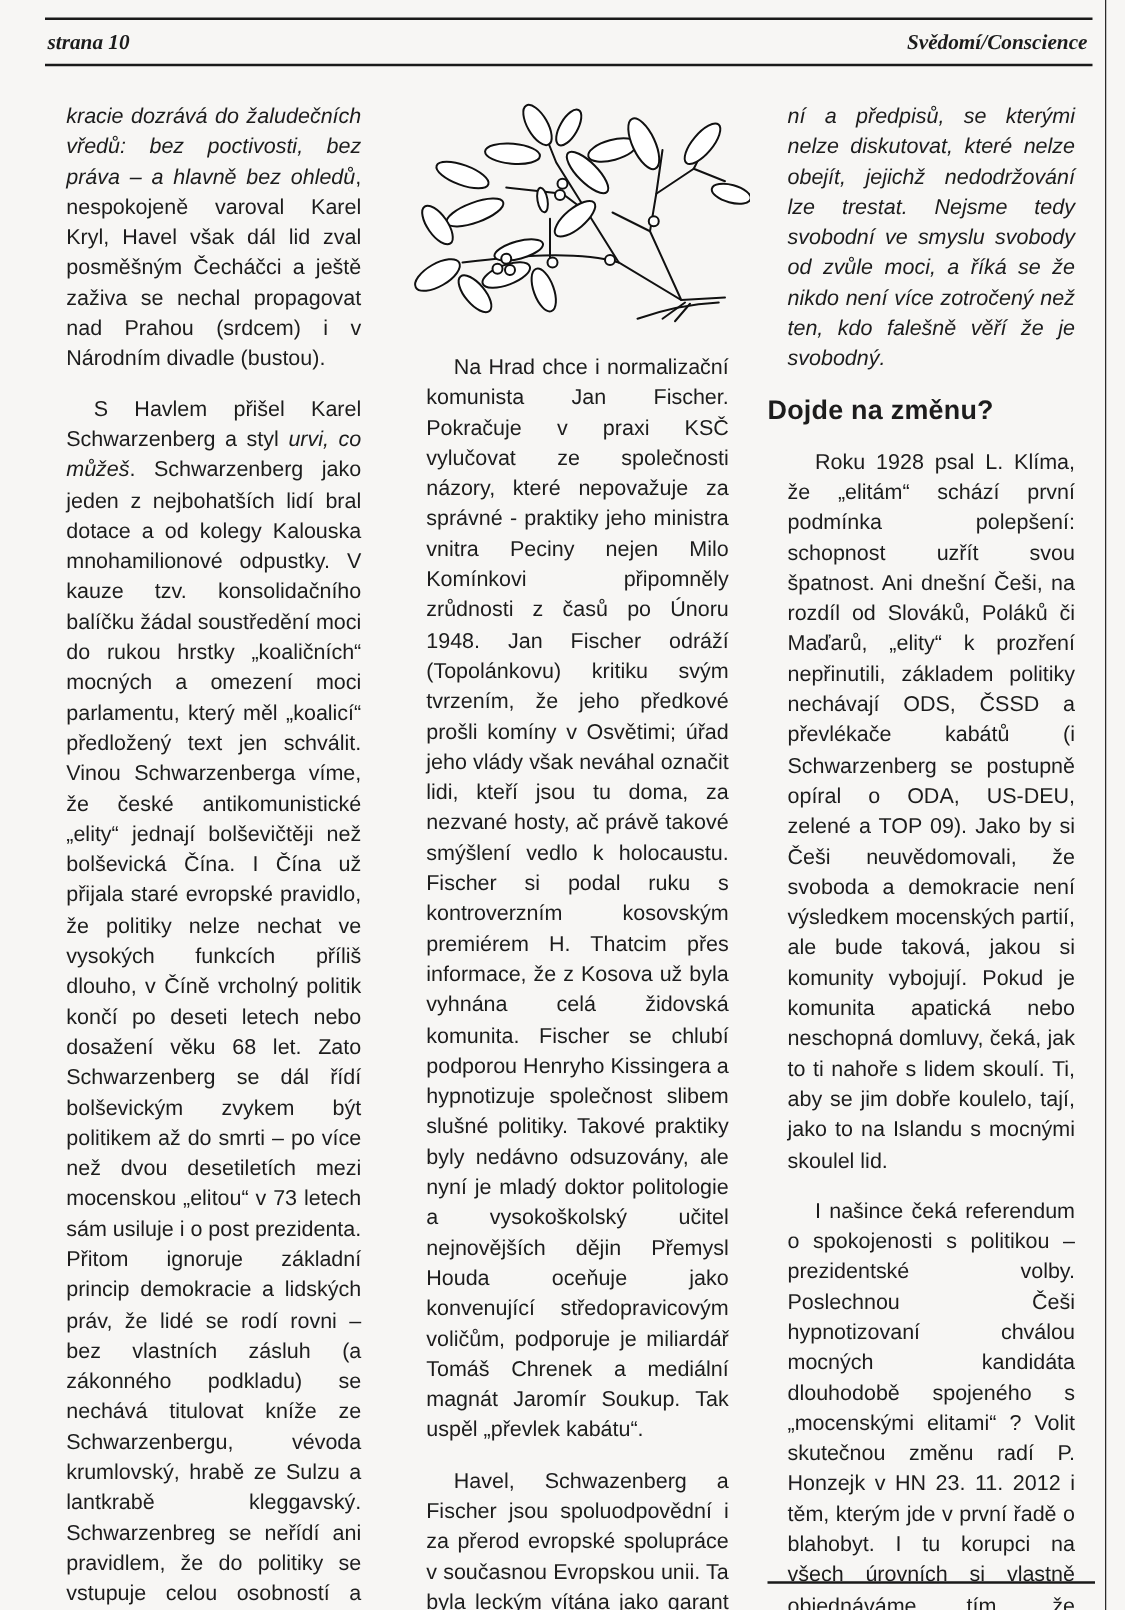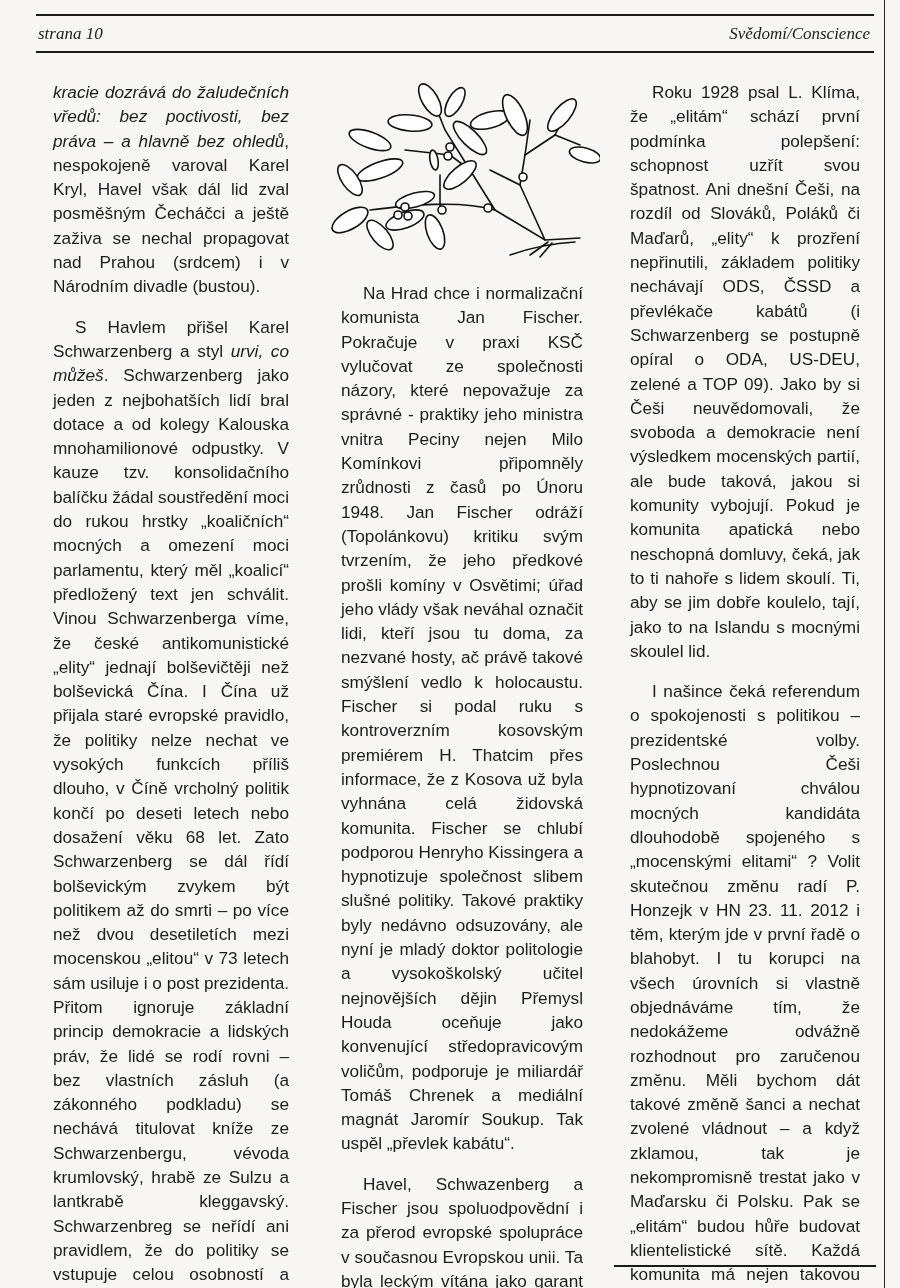--- a/index.html
+++ b/index.html
@@ -14,21 +14,21 @@
     .page-edge {
       position: absolute; left: 884px; top: 0; width: 1px; height: 1288px;
       background: #2a2a2a;
     }
     .rule { position: absolute; left: 36px; width: 838px; height: 2px; background: #1a1a1a; }
     .rule.top1 { top: 14px; }
     .rule.top2 { top: 51px; }
     .header-left, .header-right {
       position: absolute; top: 24px;
       font-family: "Liberation Serif", serif;
-      font-style: italic; font-weight: normal;
+      font-style: italic; font-weight: bold;
       font-size: 17px; line-height: 20px;
     }
     .header-left { left: 38px; }
     .header-right { right: 30px; margin-left: 24px; }
 
     .col {
       position: absolute; top: 64px;
       font-size: 17.2px; line-height: 24.3px;
       text-align: justify;
     }
@@ -111,17 +111,19 @@
     </g>
   </svg>
 </div>
 
 <div class="col col-mid">
   <p class="indent">Na Hrad chce i normalizační komunista Jan Fischer. Pokračuje v praxi KSČ vylučovat ze společnosti názory, které nepovažuje za správné - praktiky jeho ministra vnitra Peciny nejen Milo Komínkovi připomněly zrůdnosti z časů po Únoru 1948. Jan Fischer odráží (Topolánkovu) kritiku svým tvrzením, že jeho předkové prošli komíny v Osvětimi; úřad jeho vlády však neváhal označit lidi, kteří jsou tu doma, za nezvané hosty, ač právě takové smýšlení vedlo k holocaustu. Fischer si podal ruku s kontroverzním kosovským premiérem H. Thatcim přes informace, že z Kosova už byla vyhnána celá židovská komunita. Fischer se chlubí podporou Henryho Kissingera a hypnotizuje společnost slibem slušné politiky. Takové praktiky byly nedávno odsuzovány, ale nyní je mladý doktor politologie a vysokoškolský učitel nejnovějších dějin Přemysl Houda oceňuje jako konvenující středopravicovým voličům, podporuje je miliardář Tomáš Chrenek a mediální magnát Jaromír Soukup. Tak uspěl „převlek kabátu“.</p>
   <p class="indent"><span>Havel, Schwazenberg a Fischer jsou spoluodpovědní i za přerod evropské spolupráce v současnou Evropskou unii. Ta byla leckým vítána jako garant demokratického vývoje našeho státu. Je však založena do značné míry na penězovodech umožňujících leckomu urvat si, co umí; a na oživení fašisticko-bolševického stylu, v němž moc má hrstka mocných zpravidla jednajících na „summitech“, a i nikým nevolení úředníci mohou ovládat občany množstvím </span></p>
 </div>
 
 <div class="col col-right">
+  <p class="it">ní a předpisů, se kterými nelze diskutovat, které nelze obejít, jejichž nedodržování lze trestat. Nejsme tedy svobodní ve smyslu svobody od zvůle moci, a říká se že nikdo není více zotročený než ten, kdo falešně věří že je svobodný.</p>
+  <div class="section-heading">Dojde na změnu?</div>
   <p class="indent">Roku 1928 psal L. Klíma, že „elitám“ schází první podmínka polepšení: schopnost uzřít svou špatnost. Ani dnešní Češi, na rozdíl od Slováků, Poláků či Maďarů, „elity“ k prozření nepřinutili, základem politiky nechávají ODS, ČSSD a převlékače kabátů (i Schwarzenberg se postupně opíral o ODA, US-DEU, zelené a TOP 09). Jako by si Češi neuvědomovali, že svoboda a demokracie není výsledkem mocenských partií, ale bude taková, jakou si komunity vybojují. Pokud je komunita apatická nebo neschopná domluvy, čeká, jak to ti nahoře s lidem skoulí. Ti, aby se jim dobře koulelo, tají, jako to na Islandu s mocnými skoulel lid.</p>
   <p class="indent">I našince čeká referendum o spokojenosti s politikou – prezidentské volby. Poslechnou Češi hypnotizovaní chválou mocných kandidáta dlouhodobě spojeného s „mocenskými elitami“ ? Volit skutečnou změnu radí P. Honzejk v HN 23. 11. 2012 i těm, kterým jde v první řadě o blahobyt. I tu korupci na všech úrovních si vlastně objednáváme tím, že nedokážeme odvážně rozhodnout pro zaručenou změnu. Měli bychom dát takové změně šanci a nechat zvolené vládnout – a když zklamou, tak je nekompromisně trestat jako v Maďarsku či Polsku. Pak se „elitám“ budou hůře budovat klientelistické sítě. Každá komunita má nejen takovou vládu, ale i takový blahobyt, jaký si zaslouží.</p>
 
 </div>
 <div class="rule bottom"></div>
 
 </body></html>

